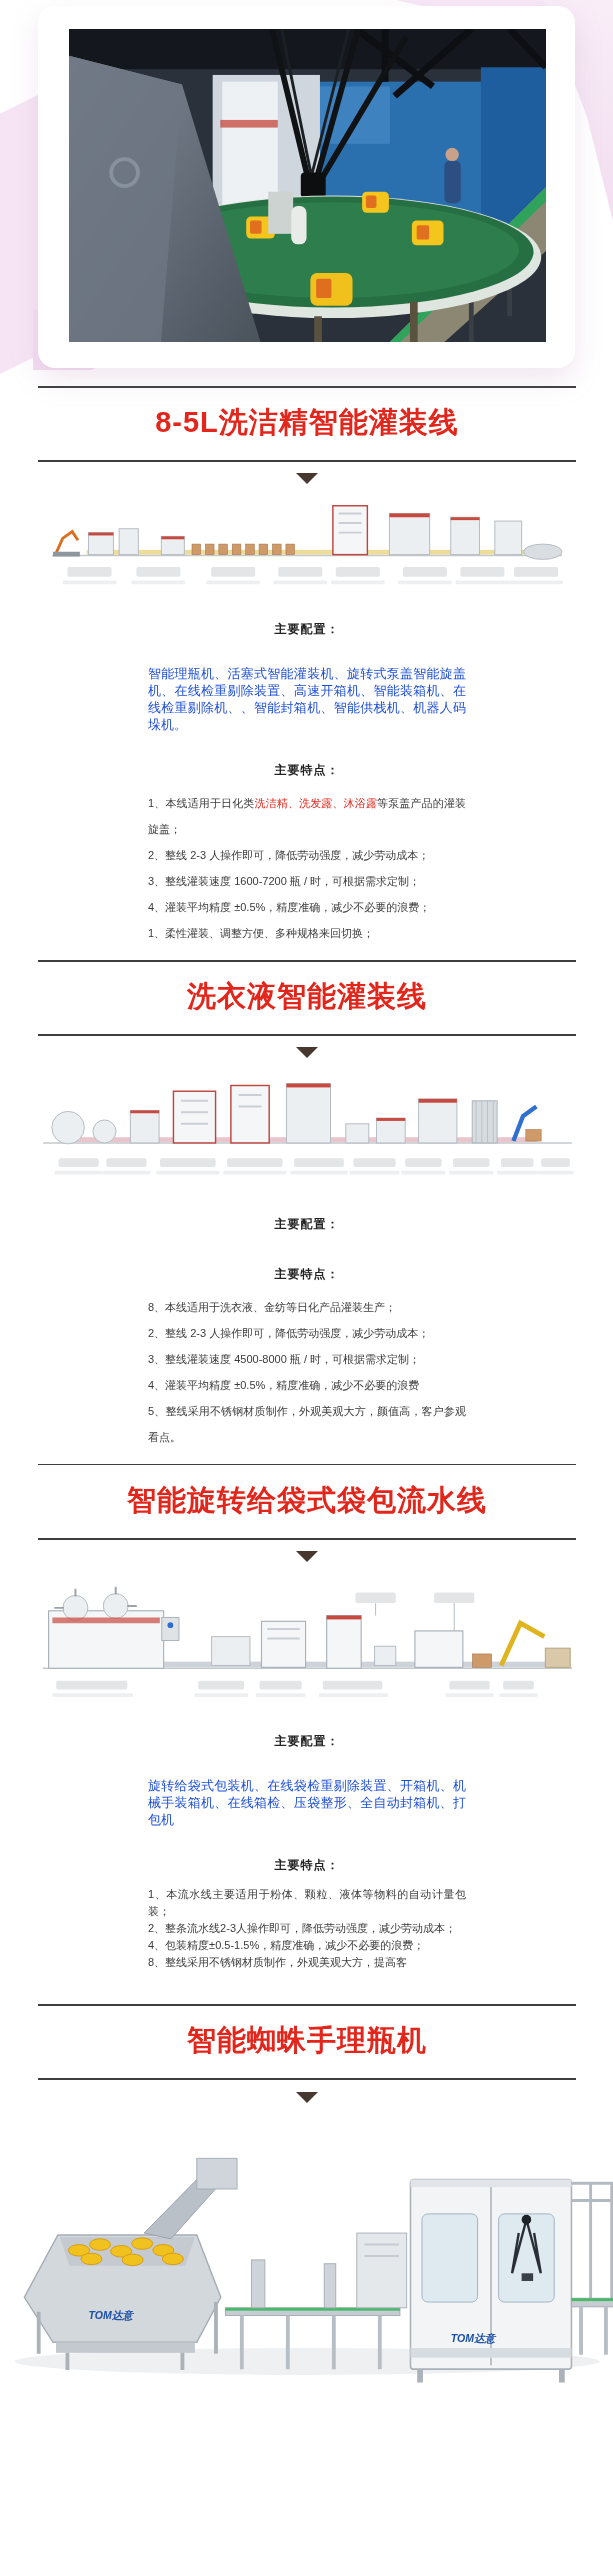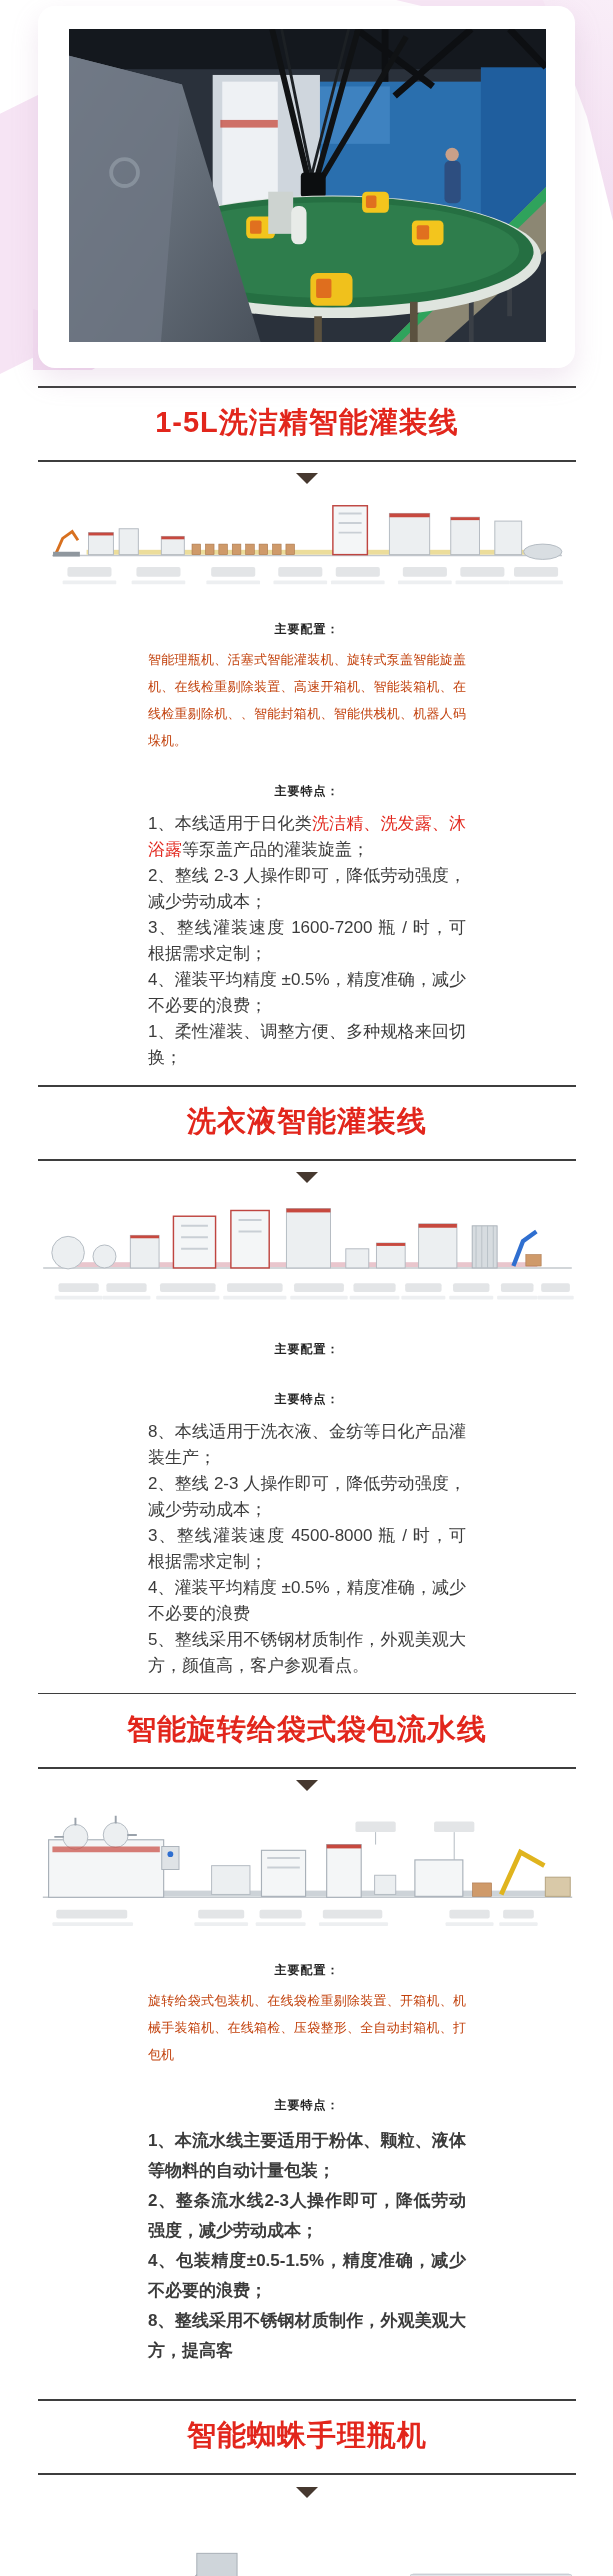--- a/index.html
+++ b/index.html
@@ -36,28 +36,28 @@
     width:0;height:0;margin:11.5px auto 0;
     border-left:11.5px solid transparent;border-right:11.5px solid transparent;
     border-top:11.5px solid #46382f;
   }
   .line-diagram{display:block;margin:15.3px auto 0;}
   .block-heading{
     margin:25px 0 0;text-align:center;
     font-size:12px;line-height:25px;font-weight:bold;color:#222;letter-spacing:1px;
   }
   .para{
-    width:318px;margin:4px auto 0;
-    font-size:13px;line-height:27px;text-align:justify;color:#c2410c;
+    width:318px;margin:23px auto 0;
+    font-size:13px;line-height:17px;text-align:justify;color:#1d4ed8;
   }
   .features{
     list-style:none;width:318px;margin:7.7px auto 0;padding:0;
-    font-size:17px;line-height:26px;text-align:justify;color:#3b3b3b;
-  }
-  .features.tight{line-height:30px;font-weight:bold;}
+    font-size:11px;line-height:26px;text-align:justify;color:#3b3b3b;
+  }
+  .features.tight{line-height:17px;}
   .hl-red{color:#e2261c;}
 
   
   .mframe{fill:#eceff1;stroke:#b3bac1;stroke-width:1;}
   .mframe2{fill:#f4f6f7;stroke:#a9b1b9;stroke-width:1.2;}
   .redtrim{fill:#c7493f;}
   .labelbox{fill:#e3e5e7;}
   .labelsub{fill:#edeff1;}
   .carton{fill:#cf9a6a;stroke:#a8744a;stroke-width:.6;}
   .logo-text{font-family:"Liberation Sans",sans-serif;font-size:11px;font-weight:bold;font-style:italic;fill:#1d51a8;}
@@ -141,21 +141,21 @@
 
         <polygon points="0,28 118,58 200,327 0,327" fill="url(#steel)"></polygon>
         <polygon points="0,28 118,58 96,327 0,327" fill="#6d7682" opacity=".85"></polygon>
         <circle cx="58" cy="150" r="14" fill="none" stroke="#9aa3ad" stroke-width="4" opacity=".6"></circle>
       </svg>
     </div>
   </header>
 
   <section>
     <div class="rule r-top"></div>
-    <h2 class="sec-title">1-5L洗洁精智能灌装线</h2>
+    <h2 class="sec-title">8-5L洗洁精智能灌装线</h2>
     <div class="rule"></div>
     <div class="arrow-down"></div>
 
     <svg class="line-diagram" width="518" height="92" viewBox="0 0 540 96">
       <line x1="4" y1="58" x2="536" y2="58" stroke="#c3c8cd" stroke-width="1.5"></line>
       <rect x="40" y="52" width="462" height="5" fill="#e6d27a" opacity=".75"></rect>
       <path d="M8,56 L15,40 L25,33 L31,42" stroke="#d8701f" stroke-width="3" fill="none"></path>
       <rect x="5" y="54" width="28" height="5" fill="#8f979e"></rect>
       <rect x="42" y="34" width="26" height="23" class="mframe"></rect>
         <rect x="42" y="34" width="26" height="3" class="redtrim"></rect>

